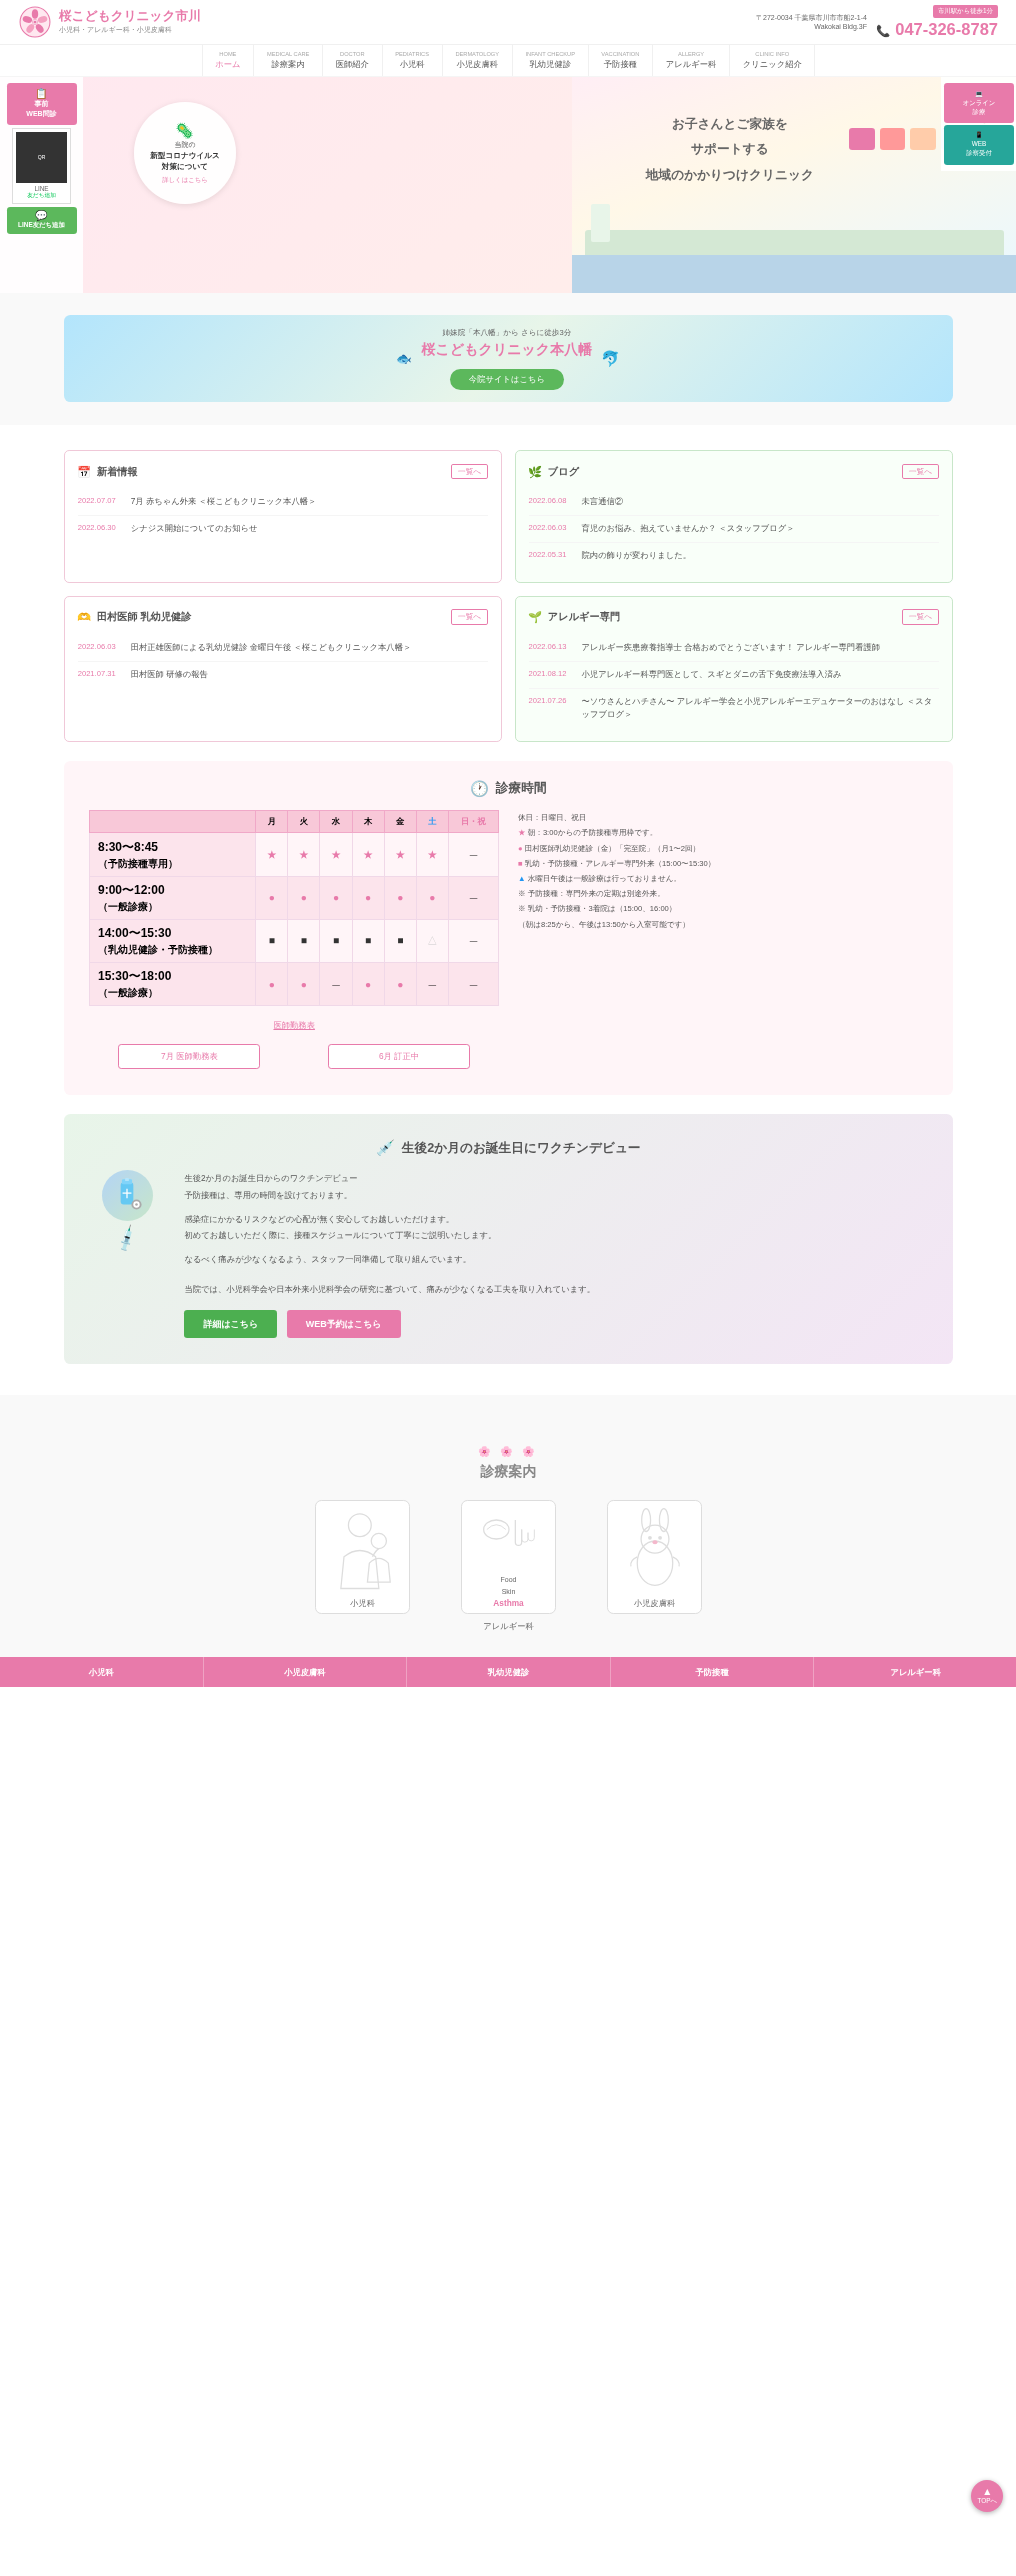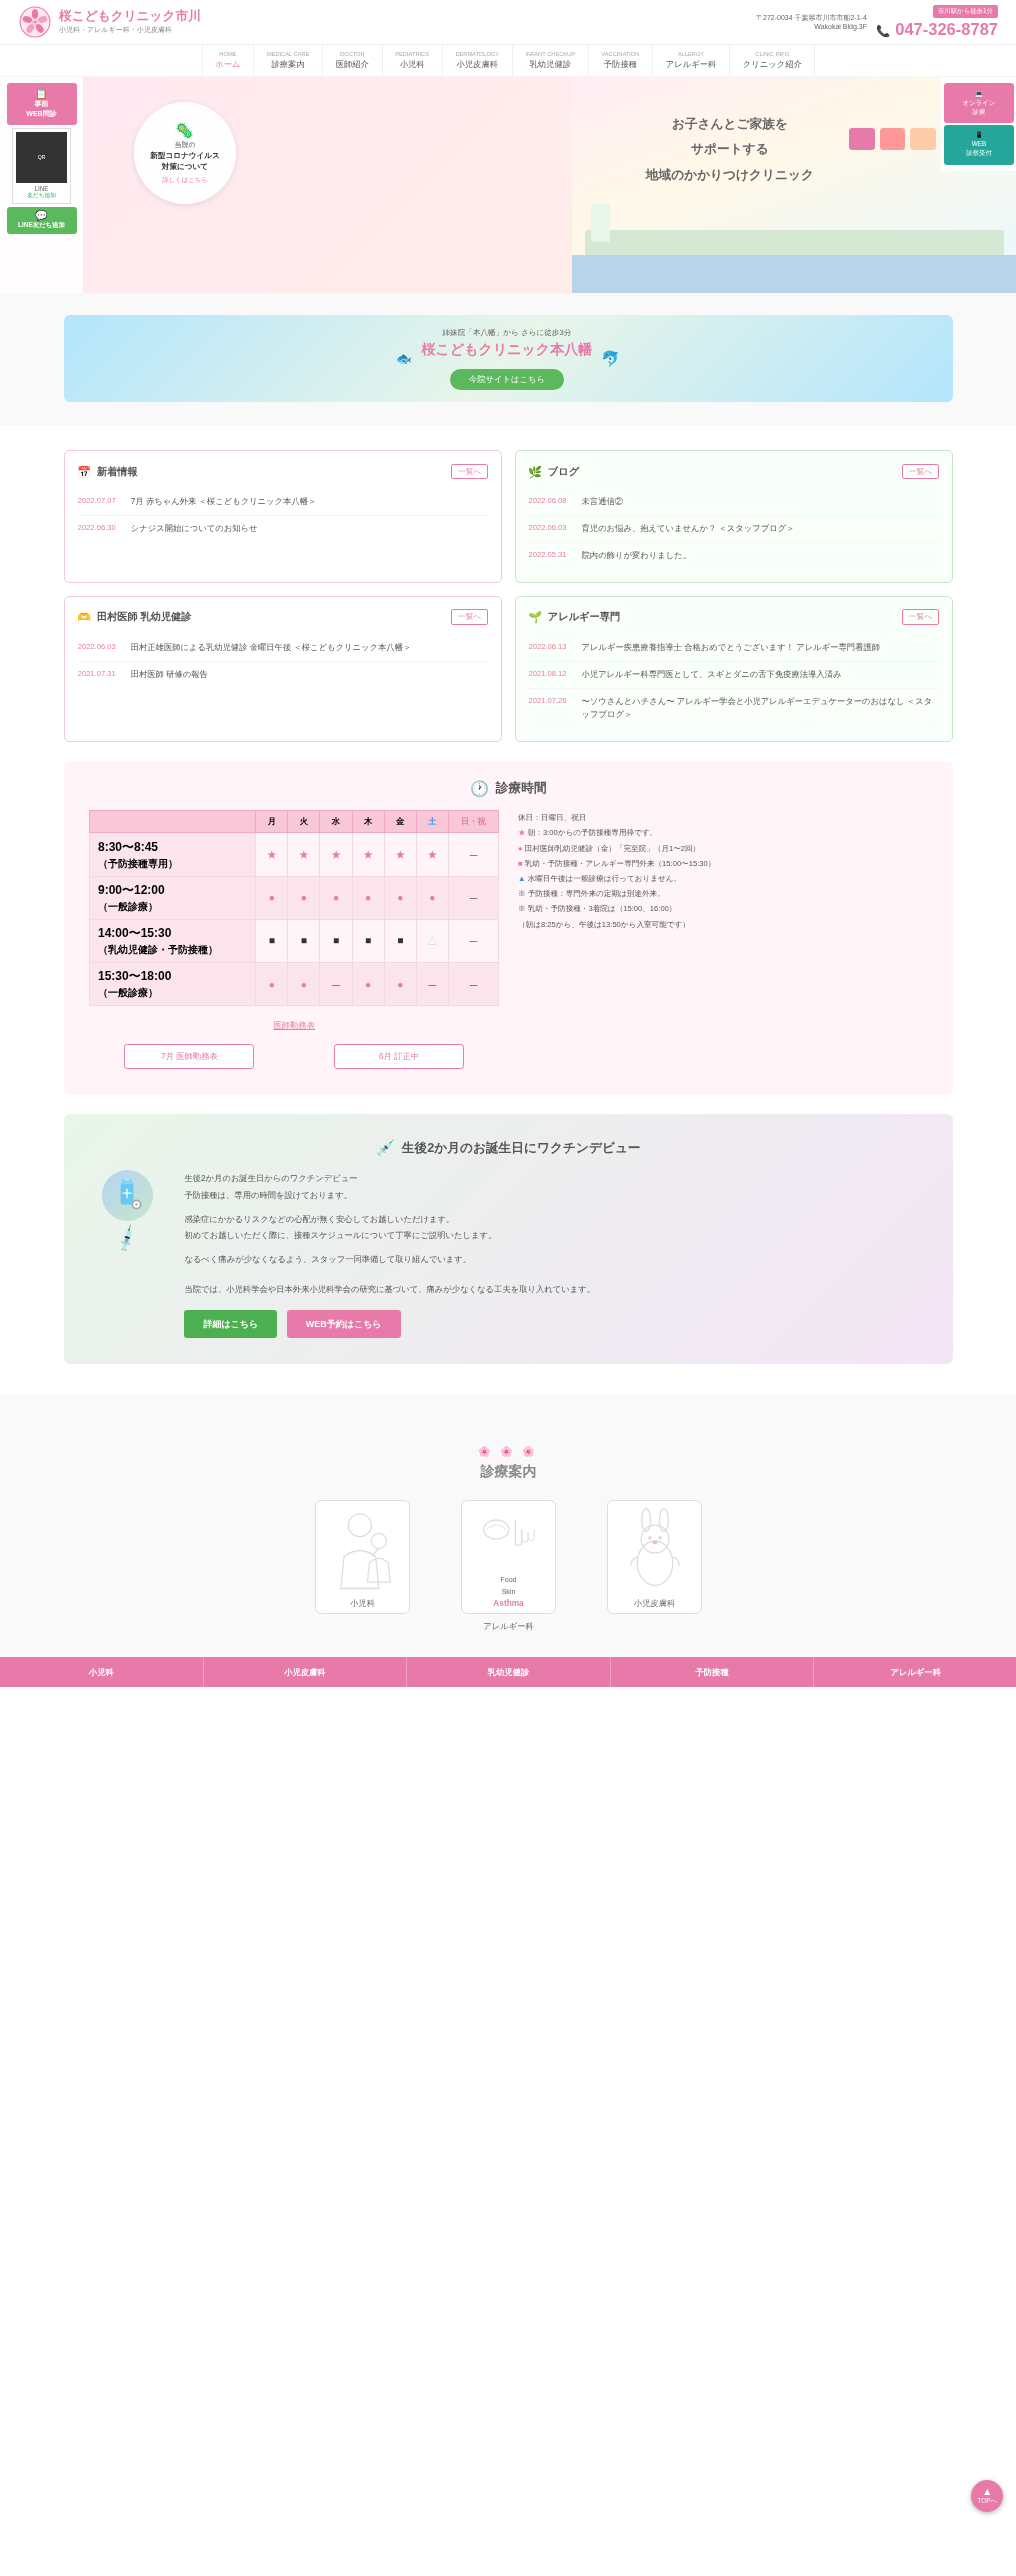--- a/index.html
+++ b/index.html
@@ -270,21 +270,21 @@
     .dot-black { color: #333; font-size: 10.2px; }
     .dot-gray { color: #ccc; font-size: 10.2px; }
     .schedule-right { font-size: 7.6px; color: #555; line-height: 2.0; }
     .schedule-right .highlight { color: #e87aaa; }
     .schedule-right .blue { color: #2196F3; }
     .schedule-layout { display: flex; gap: 19px; align-items: flex-start; }
     .schedule-table-wrap { flex: 1; }
     .schedule-note { flex: 1; }
     .doctor-btn {
       display: block;
-      width: 130px;
+      width: 142px;
       margin: 6.4px auto;
       background: #fff;
       border: 0.6px solid #e87aaa;
       color: #e87aaa;
       padding: 6.4px;
       text-align: center;
       border-radius: 3.2px;
       cursor: pointer;
       font-size: 8.3px;
     }

